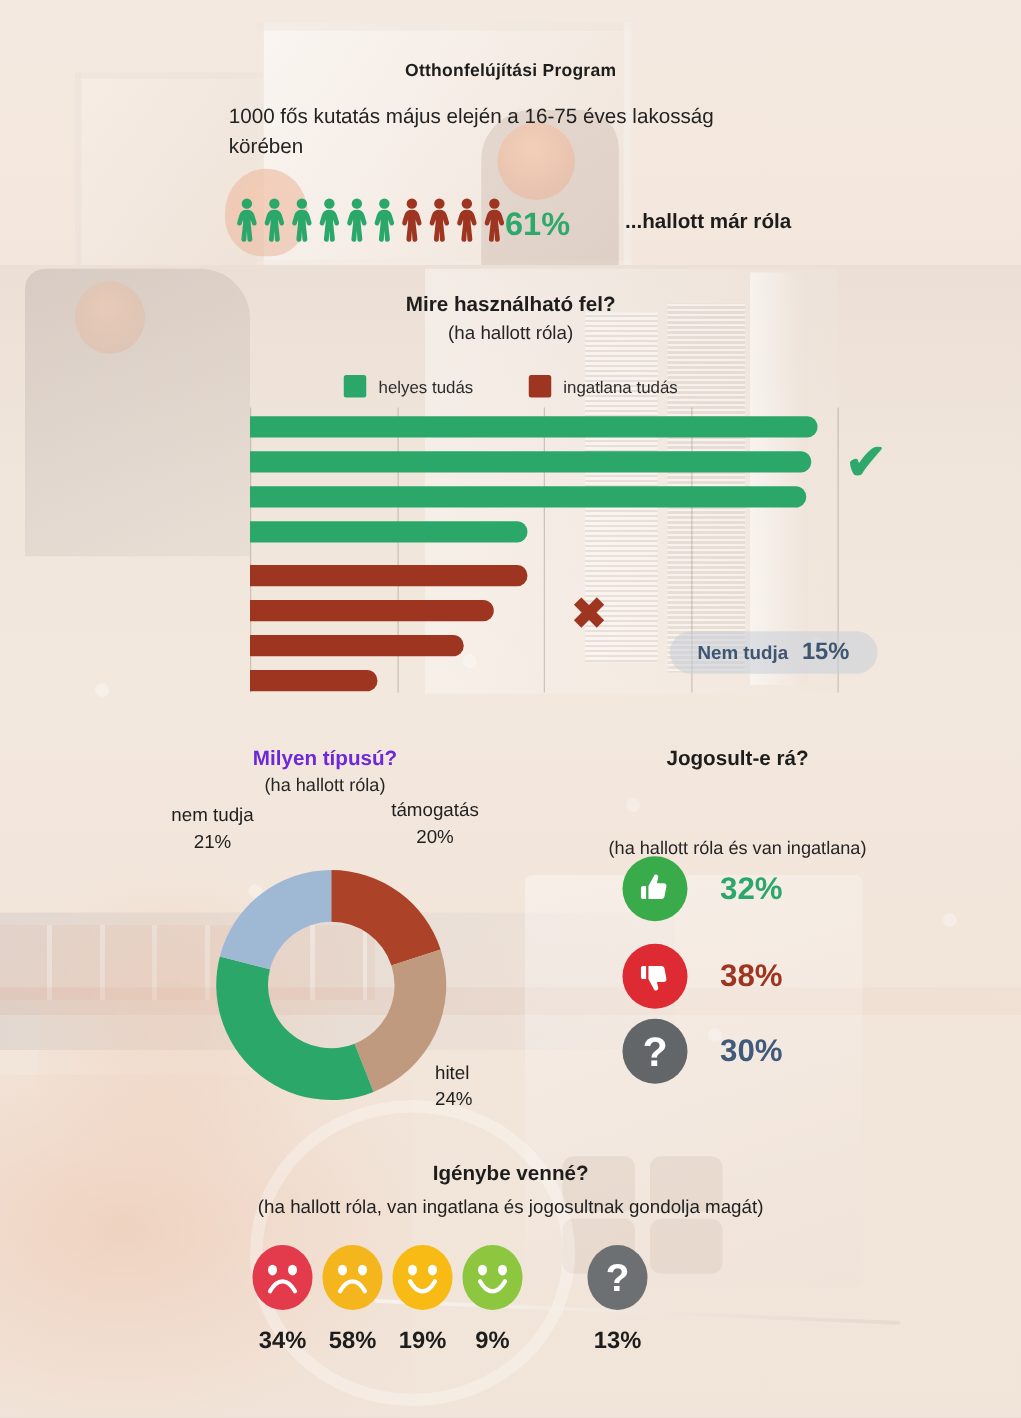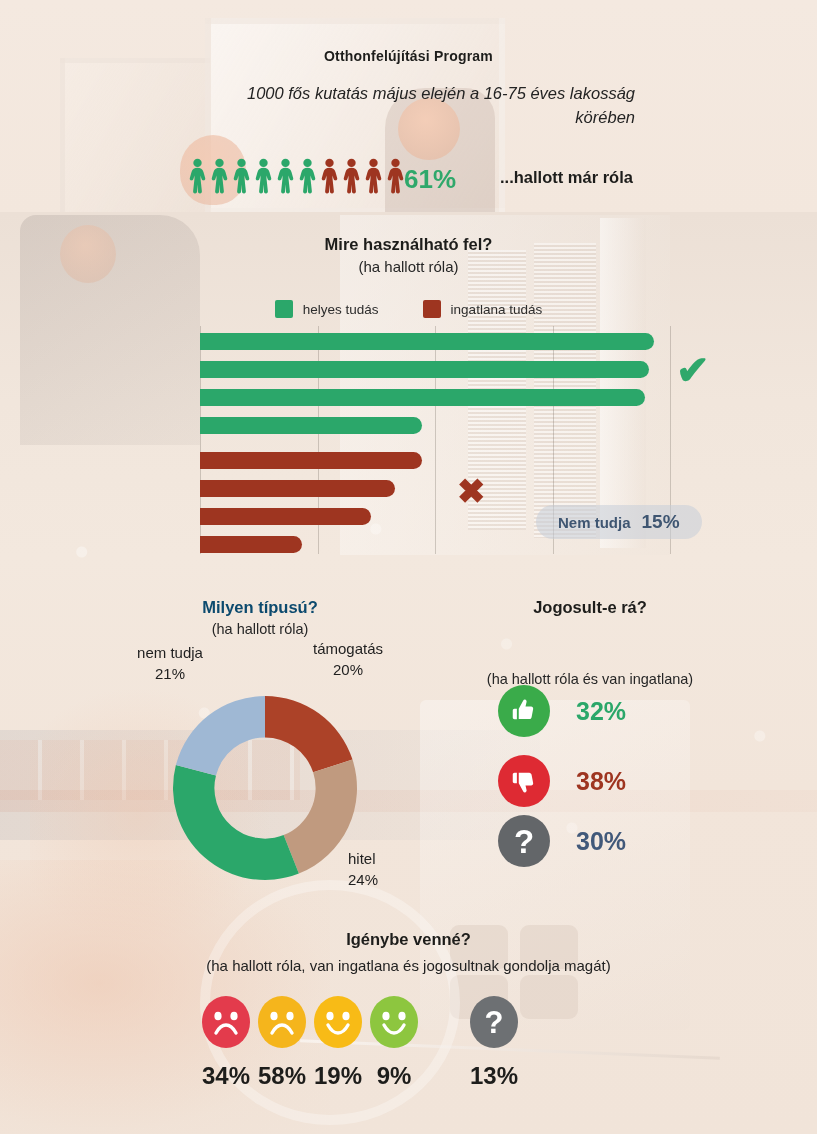--- a/index.html
+++ b/index.html
@@ -128,22 +128,22 @@
   }
 
   
   .fg{position:absolute;left:0;top:0;width:817px;height:1134px;}
 
   .title{
     position:absolute;left:0;top:48px;width:817px;text-align:center;
     font-size:14px;font-weight:bold;color:#1d1d1b;letter-spacing:.2px;
   }
   .subtitle{
-    position:absolute;left:183px;top:82px;width:452px;text-align:right;
-    font-size:16.5px;font-style:italic;color:#232323;line-height:1.45;
+    position:absolute;left:183px;top:82px;width:452px;text-align:left;
+    font-size:16.5px;color:#232323;line-height:1.45;
   }
 
   
   .people-row{position:absolute;left:187px;top:158px;display:flex;gap:1px;}
   .person{width:21px;height:36px;}
 
   .big61{
     position:absolute;left:404px;top:164px;
     font-size:26px;font-weight:bold;color:#2fa86b;
   }
@@ -190,21 +190,21 @@
     padding:6px 22px;border-radius:18px;
     background:rgba(198,206,216,.55);
     display:flex;align-items:center;gap:11px;
   }
   .nemtudja-label{font-size:15px;font-weight:bold;color:#3f5672;}
   .nemtudja-val{font-size:19px;font-weight:bold;color:#3f5672;}
 
   
   .donut-title{
     position:absolute;left:110px;top:598px;width:300px;text-align:center;
-    font-size:16.5px;font-weight:bold;color:#0c4a6e;
+    font-size:16.5px;font-weight:bold;color:#6d28d9;
   }
   .donut-sub{
     position:absolute;left:110px;top:621px;width:300px;text-align:center;
     font-size:14.5px;color:#262626;
   }
   #donut-svg{position:absolute;left:155px;top:678px;}
 
   .dlab{position:absolute;font-size:15px;color:#1f1f1f;text-align:center;line-height:1.4;}
   .dlab-nemtudja{left:110px;top:642px;width:120px;}
   .dlab-tamogatas{left:288px;top:638px;width:120px;}
@@ -230,21 +230,21 @@
     font-size:16.5px;font-weight:bold;color:#1d1d1b;
   }
   .bot-sub{
     position:absolute;left:0;top:957px;width:817px;text-align:center;
     font-size:15px;color:#222;
   }
   .faces{position:absolute;left:198px;top:996px;display:flex;align-items:flex-start;}
   .face-cell{width:56px;text-align:center;position:relative;}
   .face-pct{
     position:absolute;top:66px;left:50%;transform:translateX(-50%);
-    font-size:24px;font-weight:bold;color:#1d1d1b;white-space:nowrap;
+    font-size:19px;font-weight:bold;color:#1d1d1b;white-space:nowrap;
   }
 </style>
 </head>
 <body>
 
 <div id="infographic">
 
   <div class="bg-layer bg-top"></div>
   <div class="bg-layer bg-window-frame"></div>
   <div class="bg-layer bg-window-frame2"></div>

